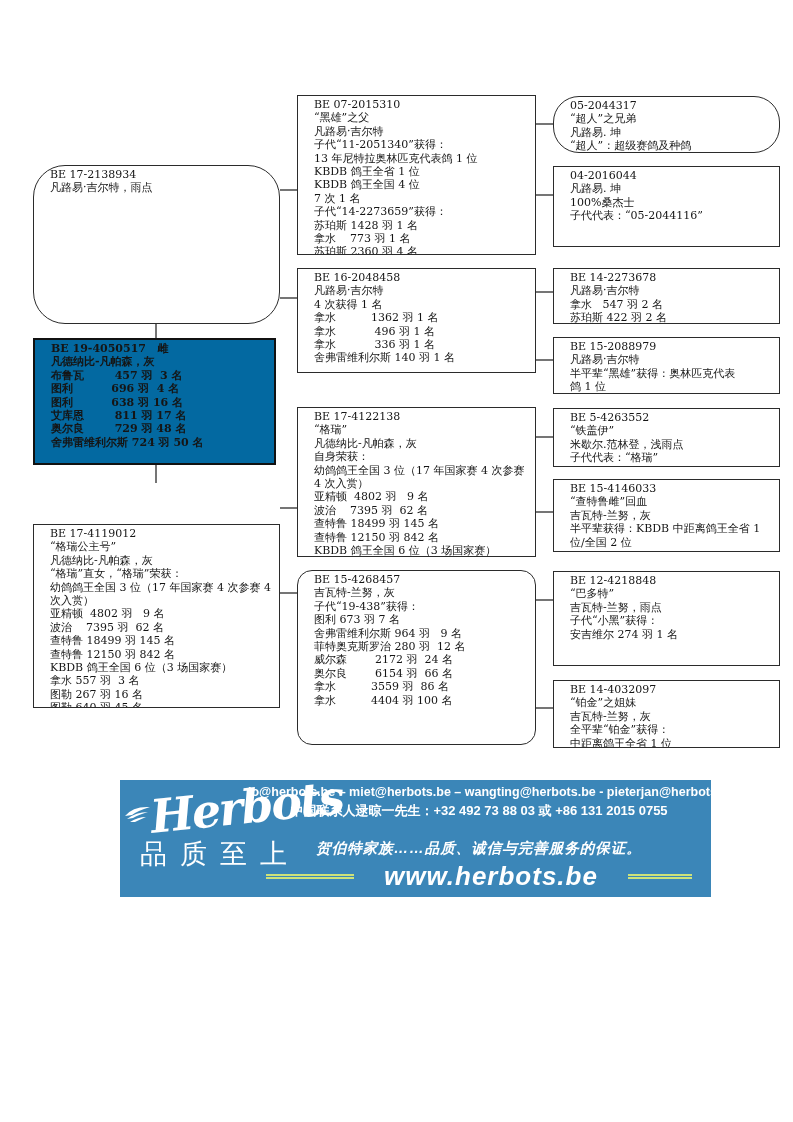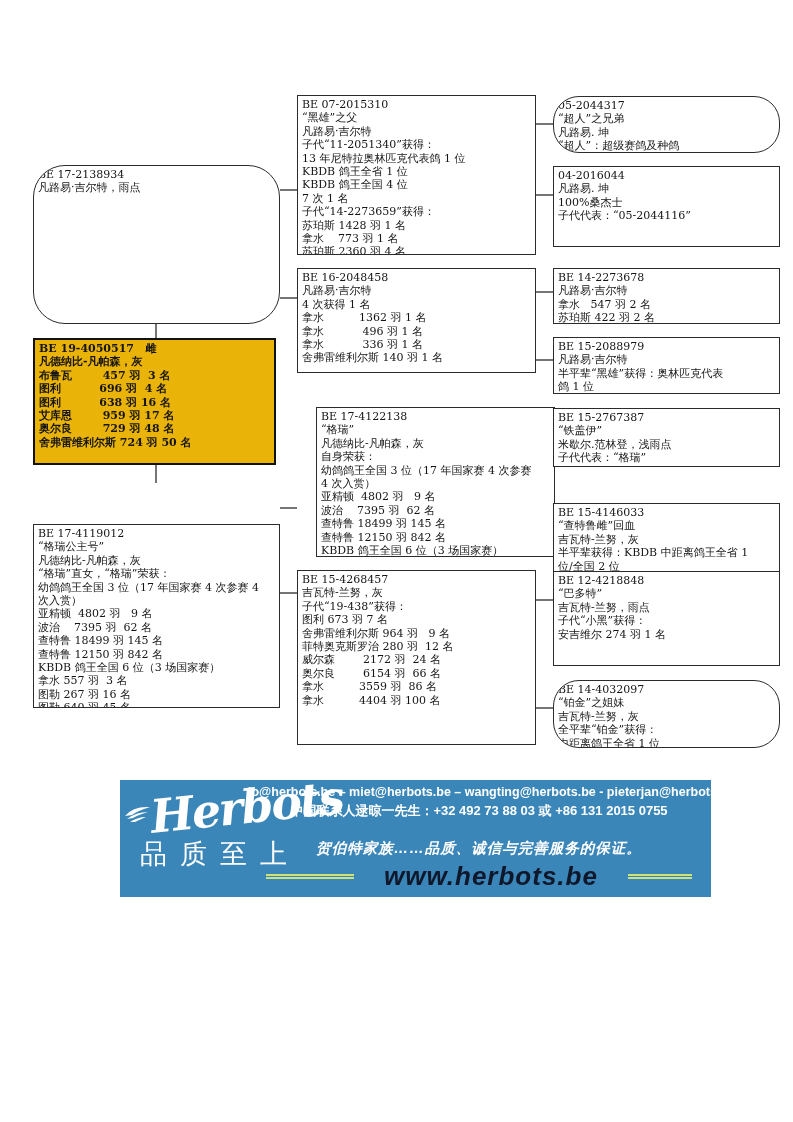--- a/index.html
+++ b/index.html
@@ -3,23 +3,23 @@
 <meta charset="utf-8">
 <style>
   html,body{margin:0;padding:0;background:#ffffff;}
   #page{
     position:relative;width:793px;height:1122px;background:#ffffff;overflow:hidden;
     font-family:"DejaVu Serif","Liberation Serif",serif;color:#151515;
   }
   
   .pbox{
     position:absolute;border:1px solid #2b2b2b;background:#ffffff;
-    padding:2px 4px;font-size:11px;line-height:13.4px;box-sizing:border-box;overflow:hidden;
-  }
-  .pbox.highlight{background:#eab308;border:2px solid #111111;font-weight:bold;}
+    padding:2px 16px;font-size:11px;line-height:13.4px;box-sizing:border-box;overflow:hidden;
+  }
+  .pbox.highlight{background:#0369a1;border:2px solid #111111;font-weight:bold;}
   .pline{white-space:pre;}
   
   #connectors{position:absolute;left:0;top:0;pointer-events:none;}
   #connectors line{stroke:#2b2b2b;stroke-width:1.3;}
   
   #banner{
     position:absolute;left:120px;top:780px;width:591px;height:117px;
     background:#3b86b8;color:#ffffff;overflow:hidden;
   }
   .logo-block{position:absolute;left:4px;top:2px;width:268px;}
@@ -35,21 +35,21 @@
   }
   .banner-right{
     position:absolute;left:128px;top:5px;width:462px;
     font-family:"Liberation Sans",sans-serif;font-weight:bold;text-align:center;
   }
   .emails{font-size:12.5px;text-align:left;white-space:nowrap;}
   .contact{font-size:13px;white-space:nowrap;margin-top:3px;}
   .tagline{font-size:14.5px;font-style:italic;letter-spacing:1px;margin-top:19px;text-align:center;}
   .www-row{display:flex;align-items:center;justify-content:center;gap:30px;margin-top:3px;}
   .www{
-    color:#0f172a;font-size:26px;font-style:italic;font-weight:bold;
+    color:#ffffff;font-size:26px;font-style:italic;font-weight:bold;
     font-family:"Liberation Sans",sans-serif;letter-spacing:1px;
   }
   .dline{width:88px;height:5px;border-top:2px solid #cde27a;border-bottom:2px solid #cde27a;box-sizing:border-box;}
   .dline.short{width:64px;}
 </style>
 </head>
 <body>
 
 <div id="page">
 
@@ -74,21 +74,21 @@
       <div class="pbox" style="left: 33px; top: 165px; width: 247px; height: 159px; border-radius: 32px;">
         <div class="pline">BE 17-2138934</div>
         <div class="pline">凡路易·吉尔特，雨点</div>
       </div>
       <div class="pbox highlight" style="left: 33px; top: 338px; width: 243px; height: 127px;">
         <div class="pline">BE 19-4050517   雌</div>
         <div class="pline">凡德纳比-凡帕森，灰</div>
         <div class="pline">布鲁瓦        457 羽  3 名</div>
         <div class="pline">图利          696 羽  4 名</div>
         <div class="pline">图利          638 羽 16 名</div>
-        <div class="pline">艾库恩        959 羽 17 名</div>
+        <div class="pline">艾库恩        811 羽 17 名</div>
         <div class="pline">奥尔良        729 羽 48 名</div>
         <div class="pline">舍弗雷维利尔斯 724 羽 50 名</div>
       </div>
       <div class="pbox" style="left: 33px; top: 483px; width: 247px; height: 184px; margin-top: 41px;">
         <div class="pline">BE 17-4119012</div>
         <div class="pline">“格瑞公主号”</div>
         <div class="pline">凡德纳比-凡帕森，灰</div>
         <div class="pline">“格瑞”直女，“格瑞”荣获：</div>
         <div class="pline">幼鸽鸽王全国 3 位（17 年国家赛 4 次参赛 4</div>
         <div class="pline">次入赏）</div>
@@ -117,34 +117,34 @@
       </div>
       <div class="pbox" style="left: 297px; top: 268px; width: 239px; height: 105px;">
         <div class="pline">BE 16-2048458</div>
         <div class="pline">凡路易·吉尔特</div>
         <div class="pline">4 次获得 1 名</div>
         <div class="pline">拿水          1362 羽 1 名</div>
         <div class="pline">拿水           496 羽 1 名</div>
         <div class="pline">拿水           336 羽 1 名</div>
         <div class="pline">舍弗雷维利尔斯 140 羽 1 名</div>
       </div>
-      <div class="pbox" style="left: 297px; top: 407px; width: 239px; height: 150px; margin-left: 19px;">
+      <div class="pbox" style="left: 297px; top: 407px; width: 239px; height: 150px;">
         <div class="pline">BE 17-4122138</div>
         <div class="pline">“格瑞”</div>
         <div class="pline">凡德纳比-凡帕森，灰</div>
         <div class="pline">自身荣获：</div>
         <div class="pline">幼鸽鸽王全国 3 位（17 年国家赛 4 次参赛</div>
         <div class="pline">4 次入赏）</div>
         <div class="pline">亚精顿  4802 羽   9 名</div>
         <div class="pline">波治    7395 羽  62 名</div>
         <div class="pline">查特鲁 18499 羽 145 名</div>
         <div class="pline">查特鲁 12150 羽 842 名</div>
         <div class="pline">KBDB 鸽王全国 6 位（3 场国家赛）</div>
       </div>
-      <div class="pbox" style="left: 297px; top: 570px; width: 239px; height: 175px;">
+      <div class="pbox" style="left: 297px; top: 570px; width: 239px; height: 175px; border-radius: 15px;">
         <div class="pline">BE 15-4268457</div>
         <div class="pline">吉瓦特-兰努，灰</div>
         <div class="pline">子代“19-438”获得：</div>
         <div class="pline">图利 673 羽 7 名</div>
         <div class="pline">舍弗雷维利尔斯 964 羽   9 名</div>
         <div class="pline">菲特奥克斯罗治 280 羽  12 名</div>
         <div class="pline">威尔森        2172 羽  24 名</div>
         <div class="pline">奥尔良        6154 羽  66 名</div>
         <div class="pline">拿水          3559 羽  86 名</div>
         <div class="pline">拿水          4404 羽 100 名</div>
@@ -167,40 +167,40 @@
         <div class="pline">拿水   547 羽 2 名</div>
         <div class="pline">苏珀斯 422 羽 2 名</div>
       </div>
       <div class="pbox" style="left: 553px; top: 337px; width: 227px; height: 57px;">
         <div class="pline">BE 15-2088979</div>
         <div class="pline">凡路易·吉尔特</div>
         <div class="pline">半平辈“黑雄”获得：奥林匹克代表</div>
         <div class="pline">鸽 1 位</div>
       </div>
       <div class="pbox" style="left: 553px; top: 408px; width: 227px; height: 59px;">
-        <div class="pline">BE 15-2767387</div>
+        <div class="pline">BE 5-4263552</div>
         <div class="pline">“铁盖伊”</div>
         <div class="pline">米歇尔.范林登，浅雨点</div>
         <div class="pline">子代代表：“格瑞”</div>
       </div>
-      <div class="pbox" style="left: 553px; top: 479px; width: 227px; height: 73px; margin-top: 24px;">
+      <div class="pbox" style="left: 553px; top: 479px; width: 227px; height: 73px;">
         <div class="pline">BE 15-4146033</div>
         <div class="pline">“查特鲁雌”回血</div>
         <div class="pline">吉瓦特-兰努，灰</div>
         <div class="pline">半平辈获得：KBDB 中距离鸽王全省 1</div>
         <div class="pline">位/全国 2 位</div>
       </div>
       <div class="pbox" style="left: 553px; top: 571px; width: 227px; height: 95px;">
         <div class="pline">BE 12-4218848</div>
         <div class="pline">“巴多特”</div>
         <div class="pline">吉瓦特-兰努，雨点</div>
         <div class="pline">子代“小黑”获得：</div>
         <div class="pline">安吉维尔 274 羽 1 名</div>
       </div>
-      <div class="pbox" style="left: 553px; top: 680px; width: 227px; height: 68px; border-radius: 26px;">
+      <div class="pbox" style="left: 553px; top: 680px; width: 227px; height: 68px;">
         <div class="pline">BE 14-4032097</div>
         <div class="pline">“铂金”之姐妹</div>
         <div class="pline">吉瓦特-兰努，灰</div>
         <div class="pline">全平辈“铂金”获得：</div>
         <div class="pline">中距离鸽王全省 1 位</div>
       </div>
     </div>
 
   <div id="banner">
     <div class="logo-block">

